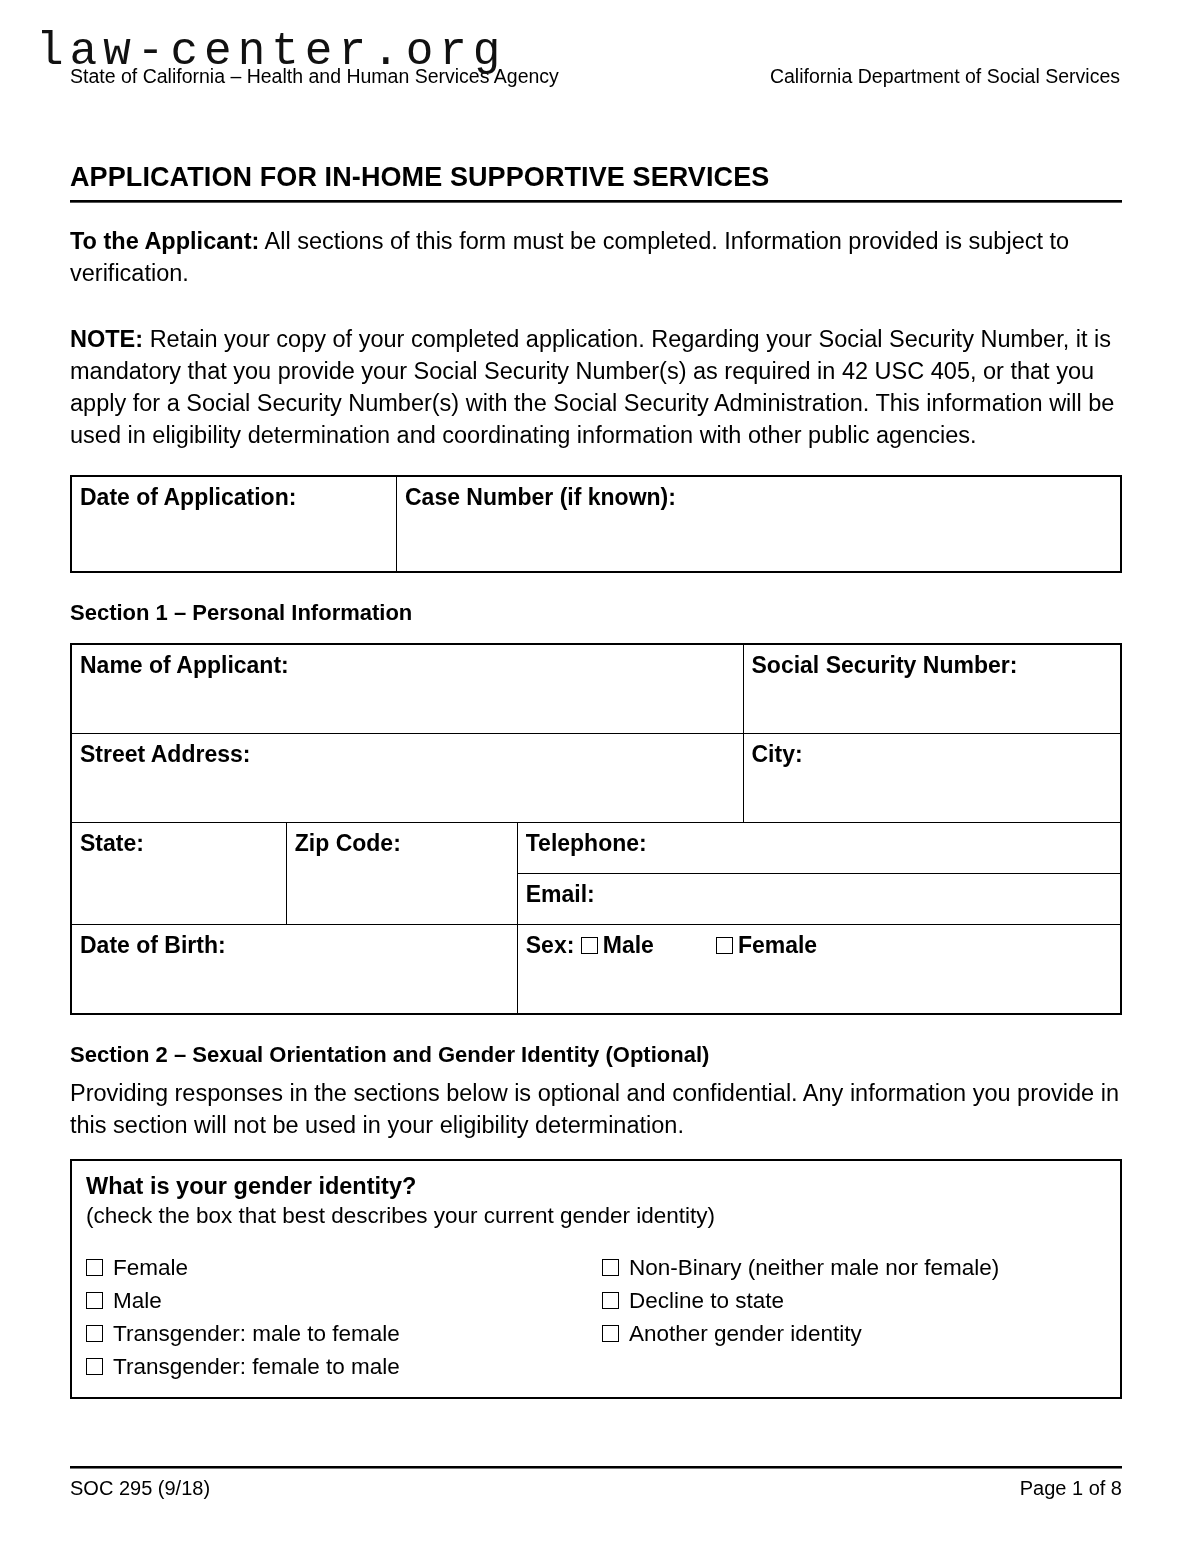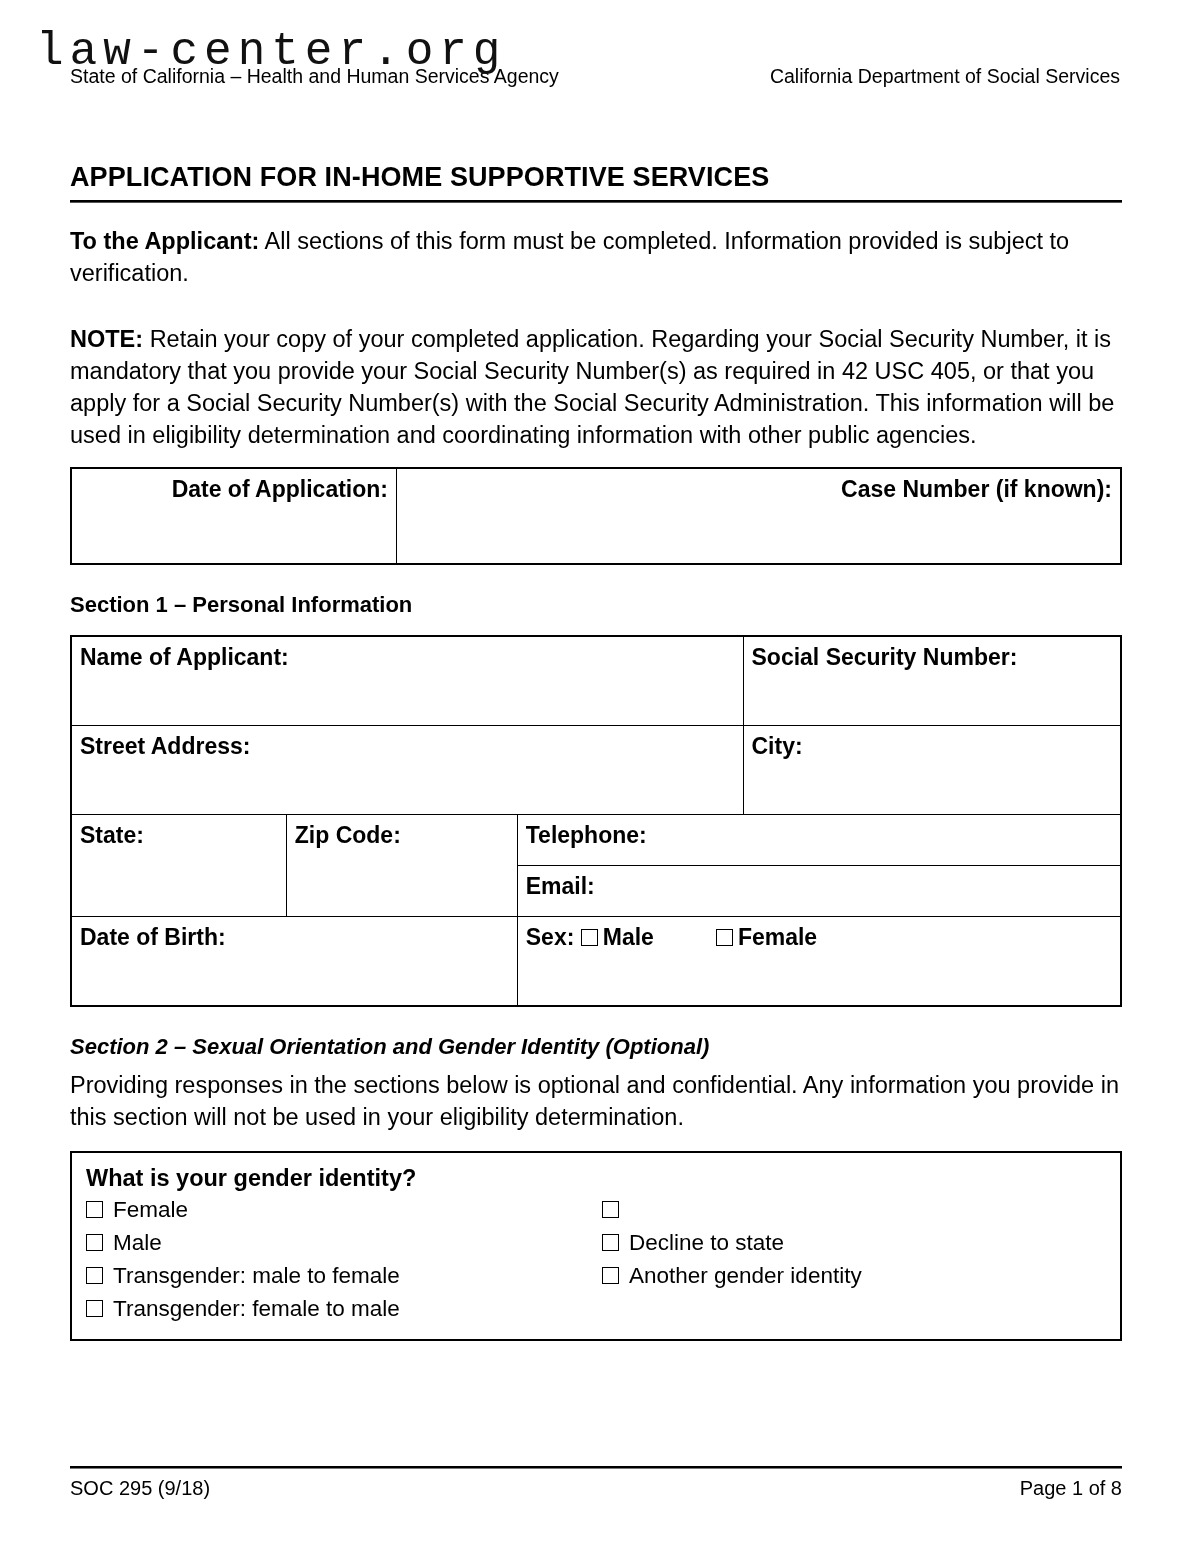--- a/index.html
+++ b/index.html
@@ -86,30 +86,30 @@
     border: 2px solid #000;
   }
   table.form-table td {
     border: 1px solid #000;
     vertical-align: top;
     padding: 6px 8px 4px 8px;
     font-size: 23px;
     font-weight: bold;
     line-height: 28px;
   }
-  .t-appdate { margin-top: 16px; text-align: right; }
+  .t-appdate { margin-top: 24px; }
   .t-appdate td { height: 84px; }
 
   h2.section-head {
     font-size: 22px;
     font-weight: bold;
     margin: 26px 0 16px 0;
     line-height: 28px;
   }
-  h2.section-head.tight { margin-bottom: 4px; font-style: italic; }
+  h2.section-head.tight { margin-bottom: 4px; }
 
   .t-personal td.tall { height: 78px; }
   .t-personal td.half { height: 40px; }
   .t-personal td.dob  { height: 78px; }
 
   .sex-row { white-space: nowrap; }
   .cbox {
     display: inline-block;
     width: 17px;
     height: 17px;
@@ -243,29 +243,30 @@
         </tr>
       </tbody>
     </table>
 
     <h2 class="section-head tight">Section 2 – Sexual Orientation and Gender Identity (Optional)</h2>
 
     <p class="intro2">Providing responses in the sections below is optional and confidential.  Any information you provide in this section will not be used in your eligibility determination.</p>
 
     <div class="gender-box">
       <p class="gender-q">What is your gender identity?</p>
+      <p class="gender-sub">(check the box that best describes your current gender identity)</p>
       <div class="gender-cols">
         <div class="col left">
           <div class="opt"><span class="cbox"></span><span>Female</span></div>
           <div class="opt"><span class="cbox"></span><span>Male</span></div>
           <div class="opt"><span class="cbox"></span><span>Transgender: male to female</span></div>
           <div class="opt"><span class="cbox"></span><span>Transgender: female to male</span></div>
         </div>
         <div class="col right">
-          <div class="opt"><span class="cbox"></span></div>
+          <div class="opt"><span class="cbox"></span><span>Non-Binary (neither male nor female)</span></div>
           <div class="opt"><span class="cbox"></span><span>Decline to state</span></div>
           <div class="opt"><span class="cbox"></span><span>Another gender identity</span></div>
         </div>
       </div>
     </div>
 
   </div>
 
   <div class="footer">
     <div class="footer-rule"></div>

